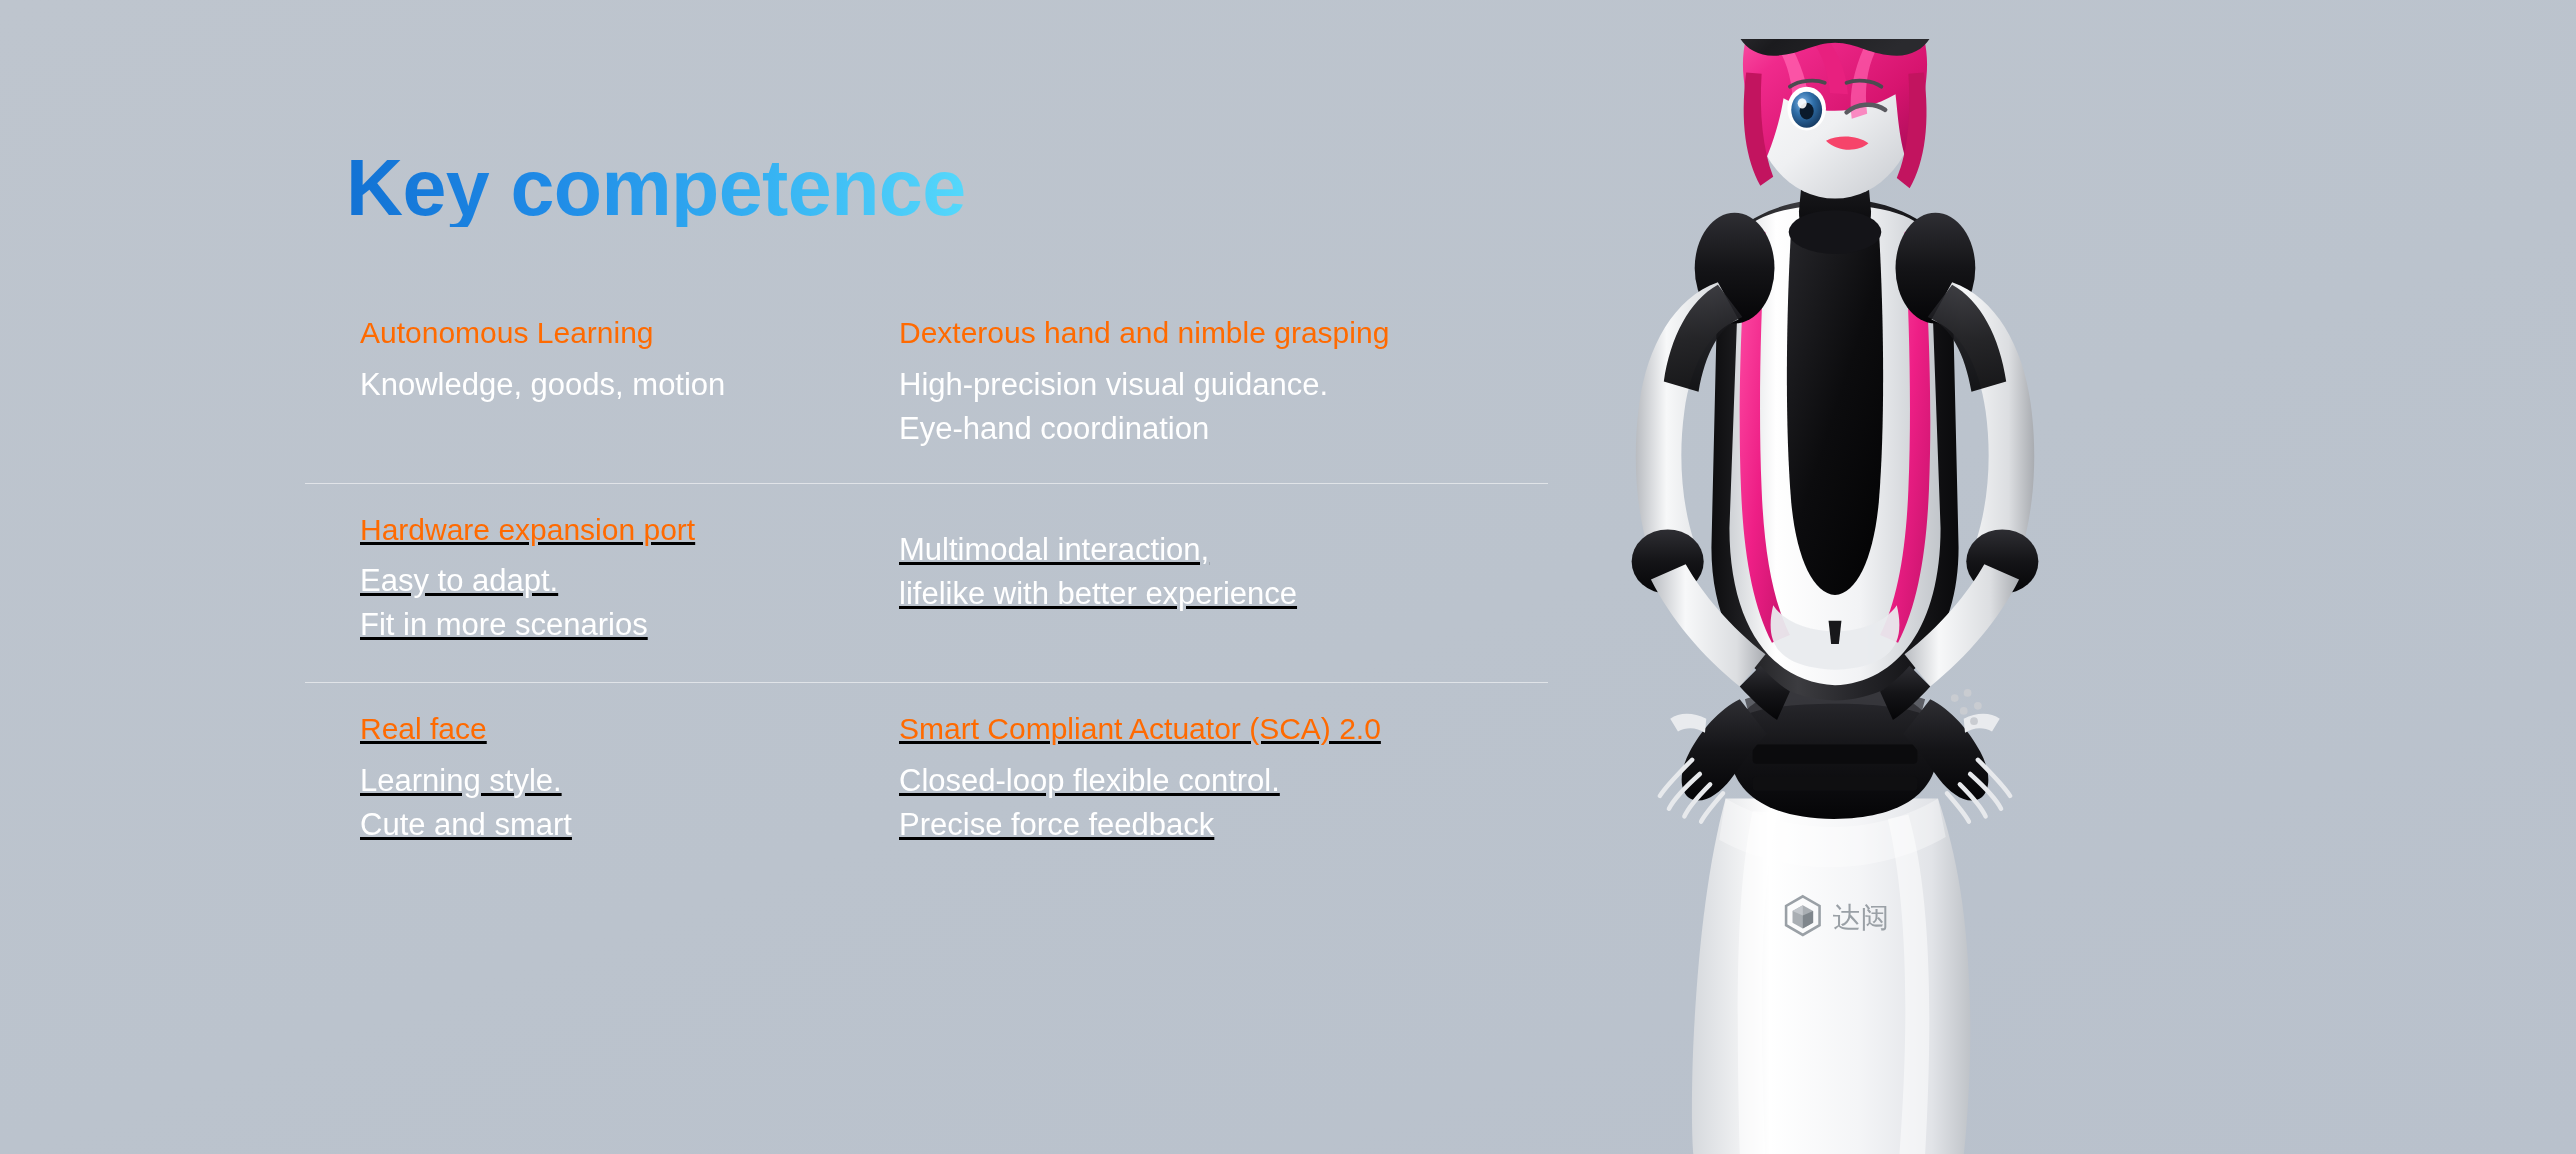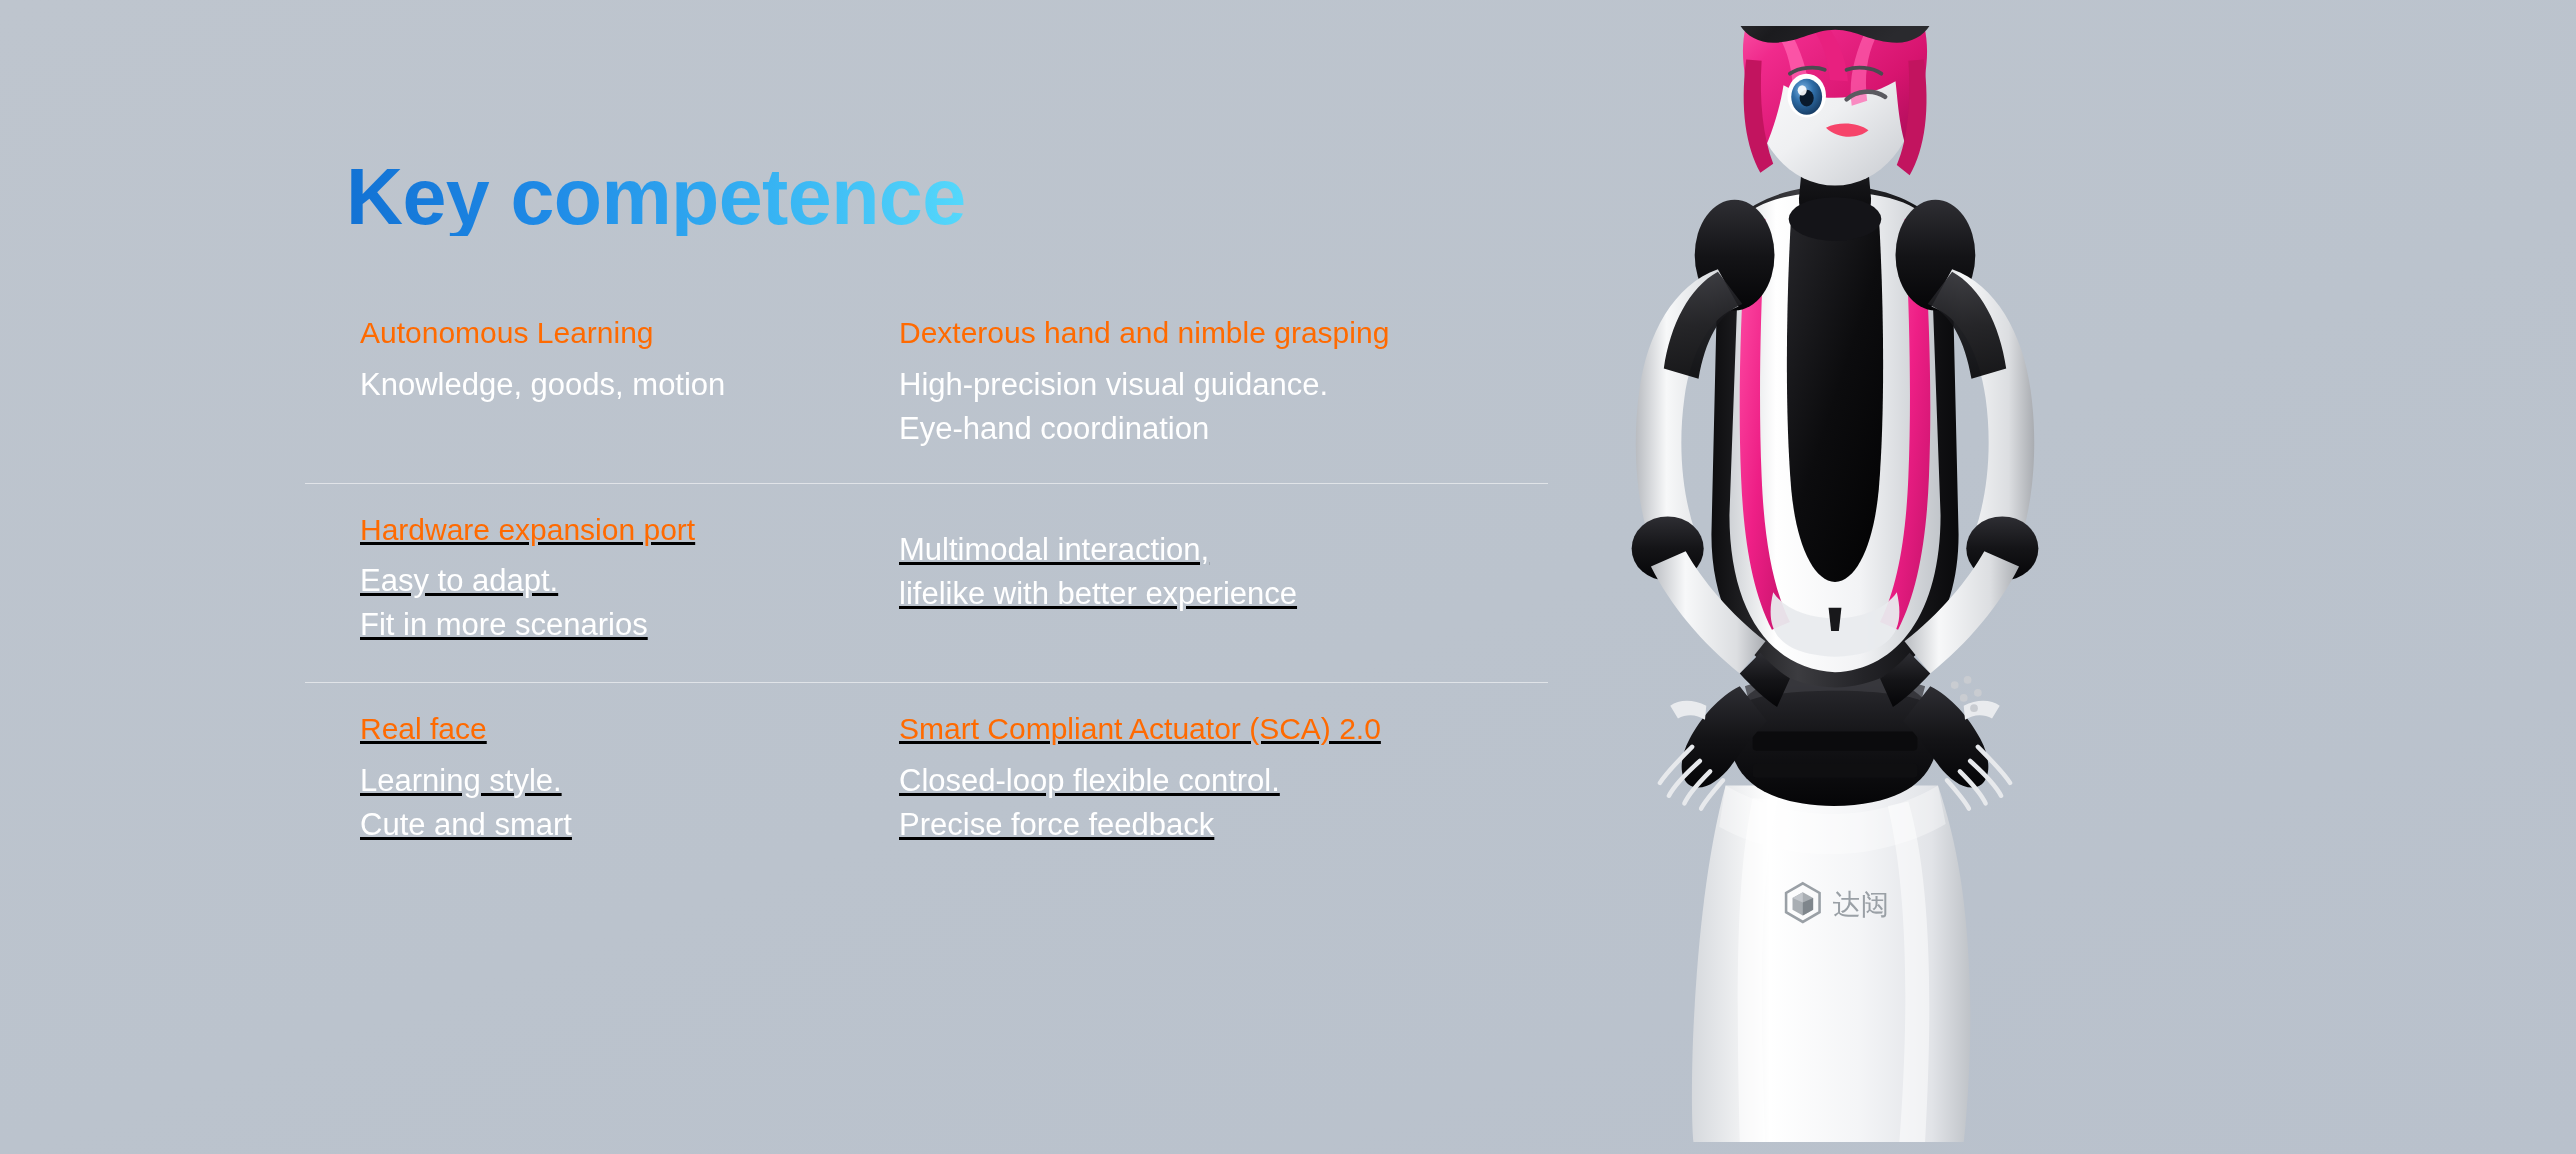--- a/index.html
+++ b/index.html
@@ -13,21 +13,21 @@
   
   .slide {
     position:absolute; inset:0;
     background:linear-gradient(160deg,#bec5ce 0%, #bbc3cd 55%, #b9c1cc 100%);
     overflow:hidden;
   }
 
   
   .page-title {
     position:absolute;
-    left:346px; top:157px;
+    left:346px; top:148px;
     font-size:79px;
     font-weight:700;
     letter-spacing:-0.6px;
     line-height:1.0;
     white-space:nowrap;
     background:linear-gradient(90deg,#1272d4 0%, #1f8ae6 32%, #34b0f2 66%, #55d8fb 100%);
     -webkit-background-clip:text;
     background-clip:text;
     color:transparent;
     -webkit-text-fill-color:transparent;
@@ -73,21 +73,21 @@
   }
 
   .row-pad-1 { padding-bottom:32px; }
   .row-pad-2 { padding-top:31px; padding-bottom:35px; }
   .row-pad-3 { padding-top:31px; padding-bottom:27px; }
   .row-pad-4 { padding-top:31px; }
 
   
   .robot-wrap {
     position:absolute;
-    left:1513px; top:26px;
+    left:1513px; top:39px;
     width:644px; height:1116px;
   }
   .robot-svg { width:100%; height:100%; display:block; }
   .brand-mark { pointer-events:none; }
 </style>
 </head>
 <body>
 
 <div class="slide">
 

